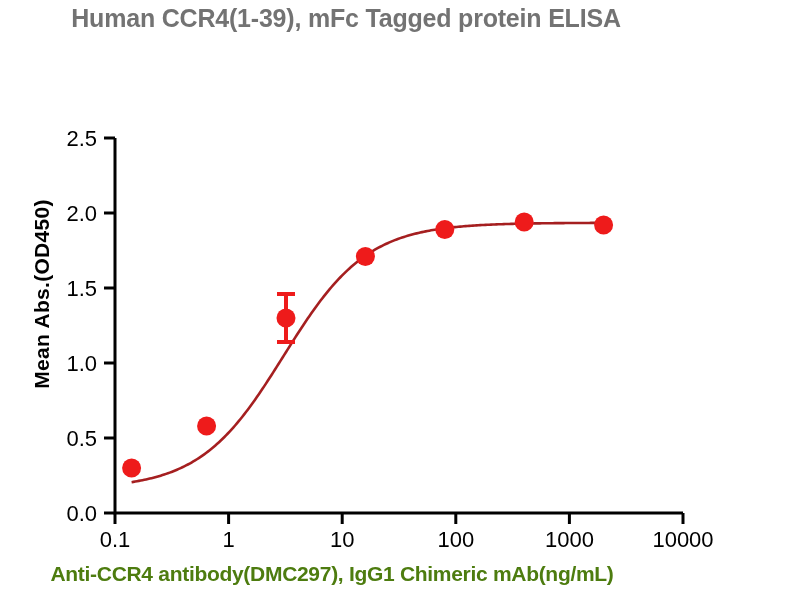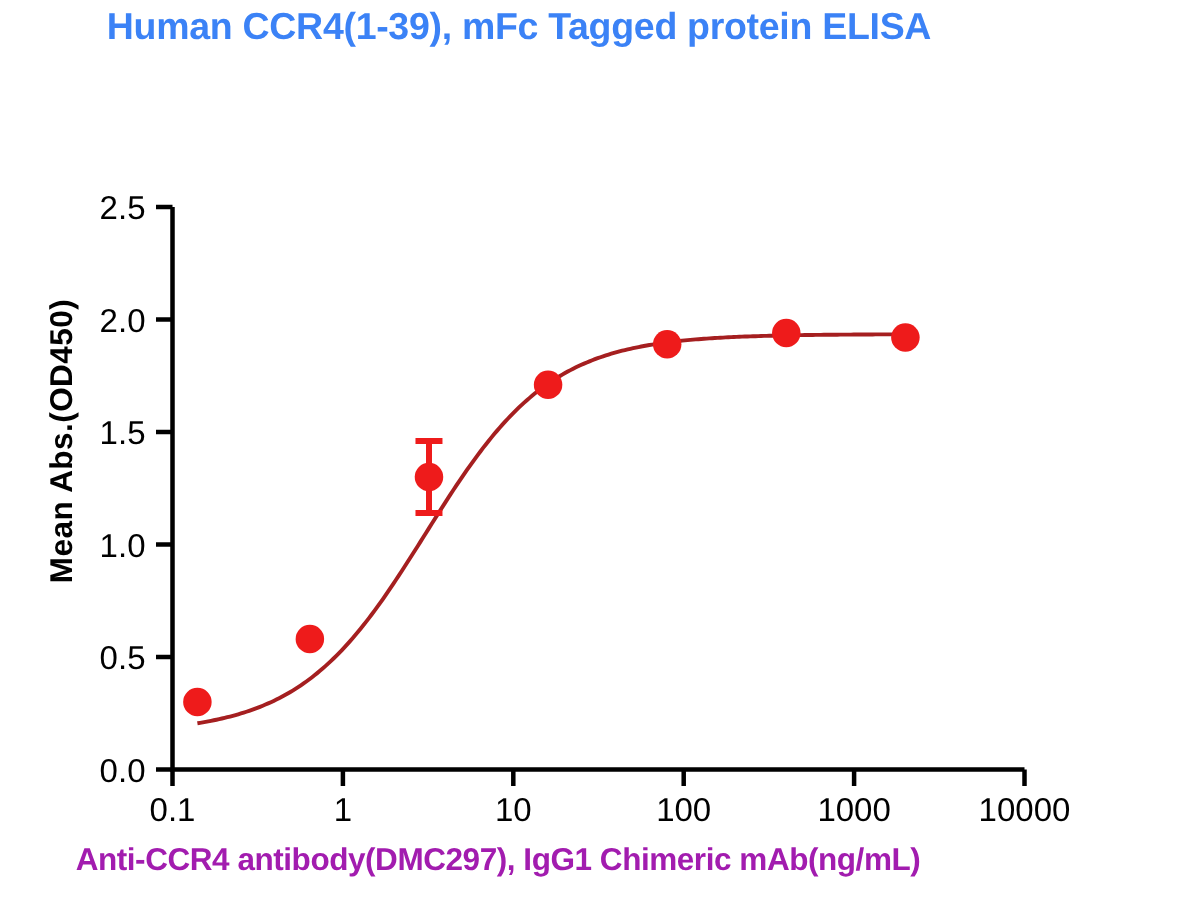--- a/index.html
+++ b/index.html
@@ -23,21 +23,21 @@
   .title {
     position: absolute;
     left: 0;
     top: 4px;
     width: 692px;
     text-align: center;
     font-family: "Liberation Sans", sans-serif;
     font-size: 25px;
     font-weight: bold;
     letter-spacing: -0.2px;
-    color: #3b82f6;
+    color: #737373;
     white-space: nowrap;
   }
   .subtitle {
     position: absolute;
     left: 0;
     top: 38px;
     width: 800px;
     text-align: center;
     font-family: "Liberation Sans", sans-serif;
     font-size: 21px;
@@ -48,21 +48,21 @@
   .xlabel {
     position: absolute;
     left: 0;
     top: 562px;
     width: 664px;
     text-align: center;
     font-family: "Liberation Sans", sans-serif;
     font-size: 21px;
     font-weight: bold;
     letter-spacing: -0.3px;
-    color: #a21caf;
+    color: #4d7c0f;
     white-space: nowrap;
   }
   .ylabel {
     position: absolute;
     left: -118px;
     top: 282px;
     width: 320px;
     text-align: center;
     transform: rotate(-90deg);
     font-family: "Liberation Sans", sans-serif;

